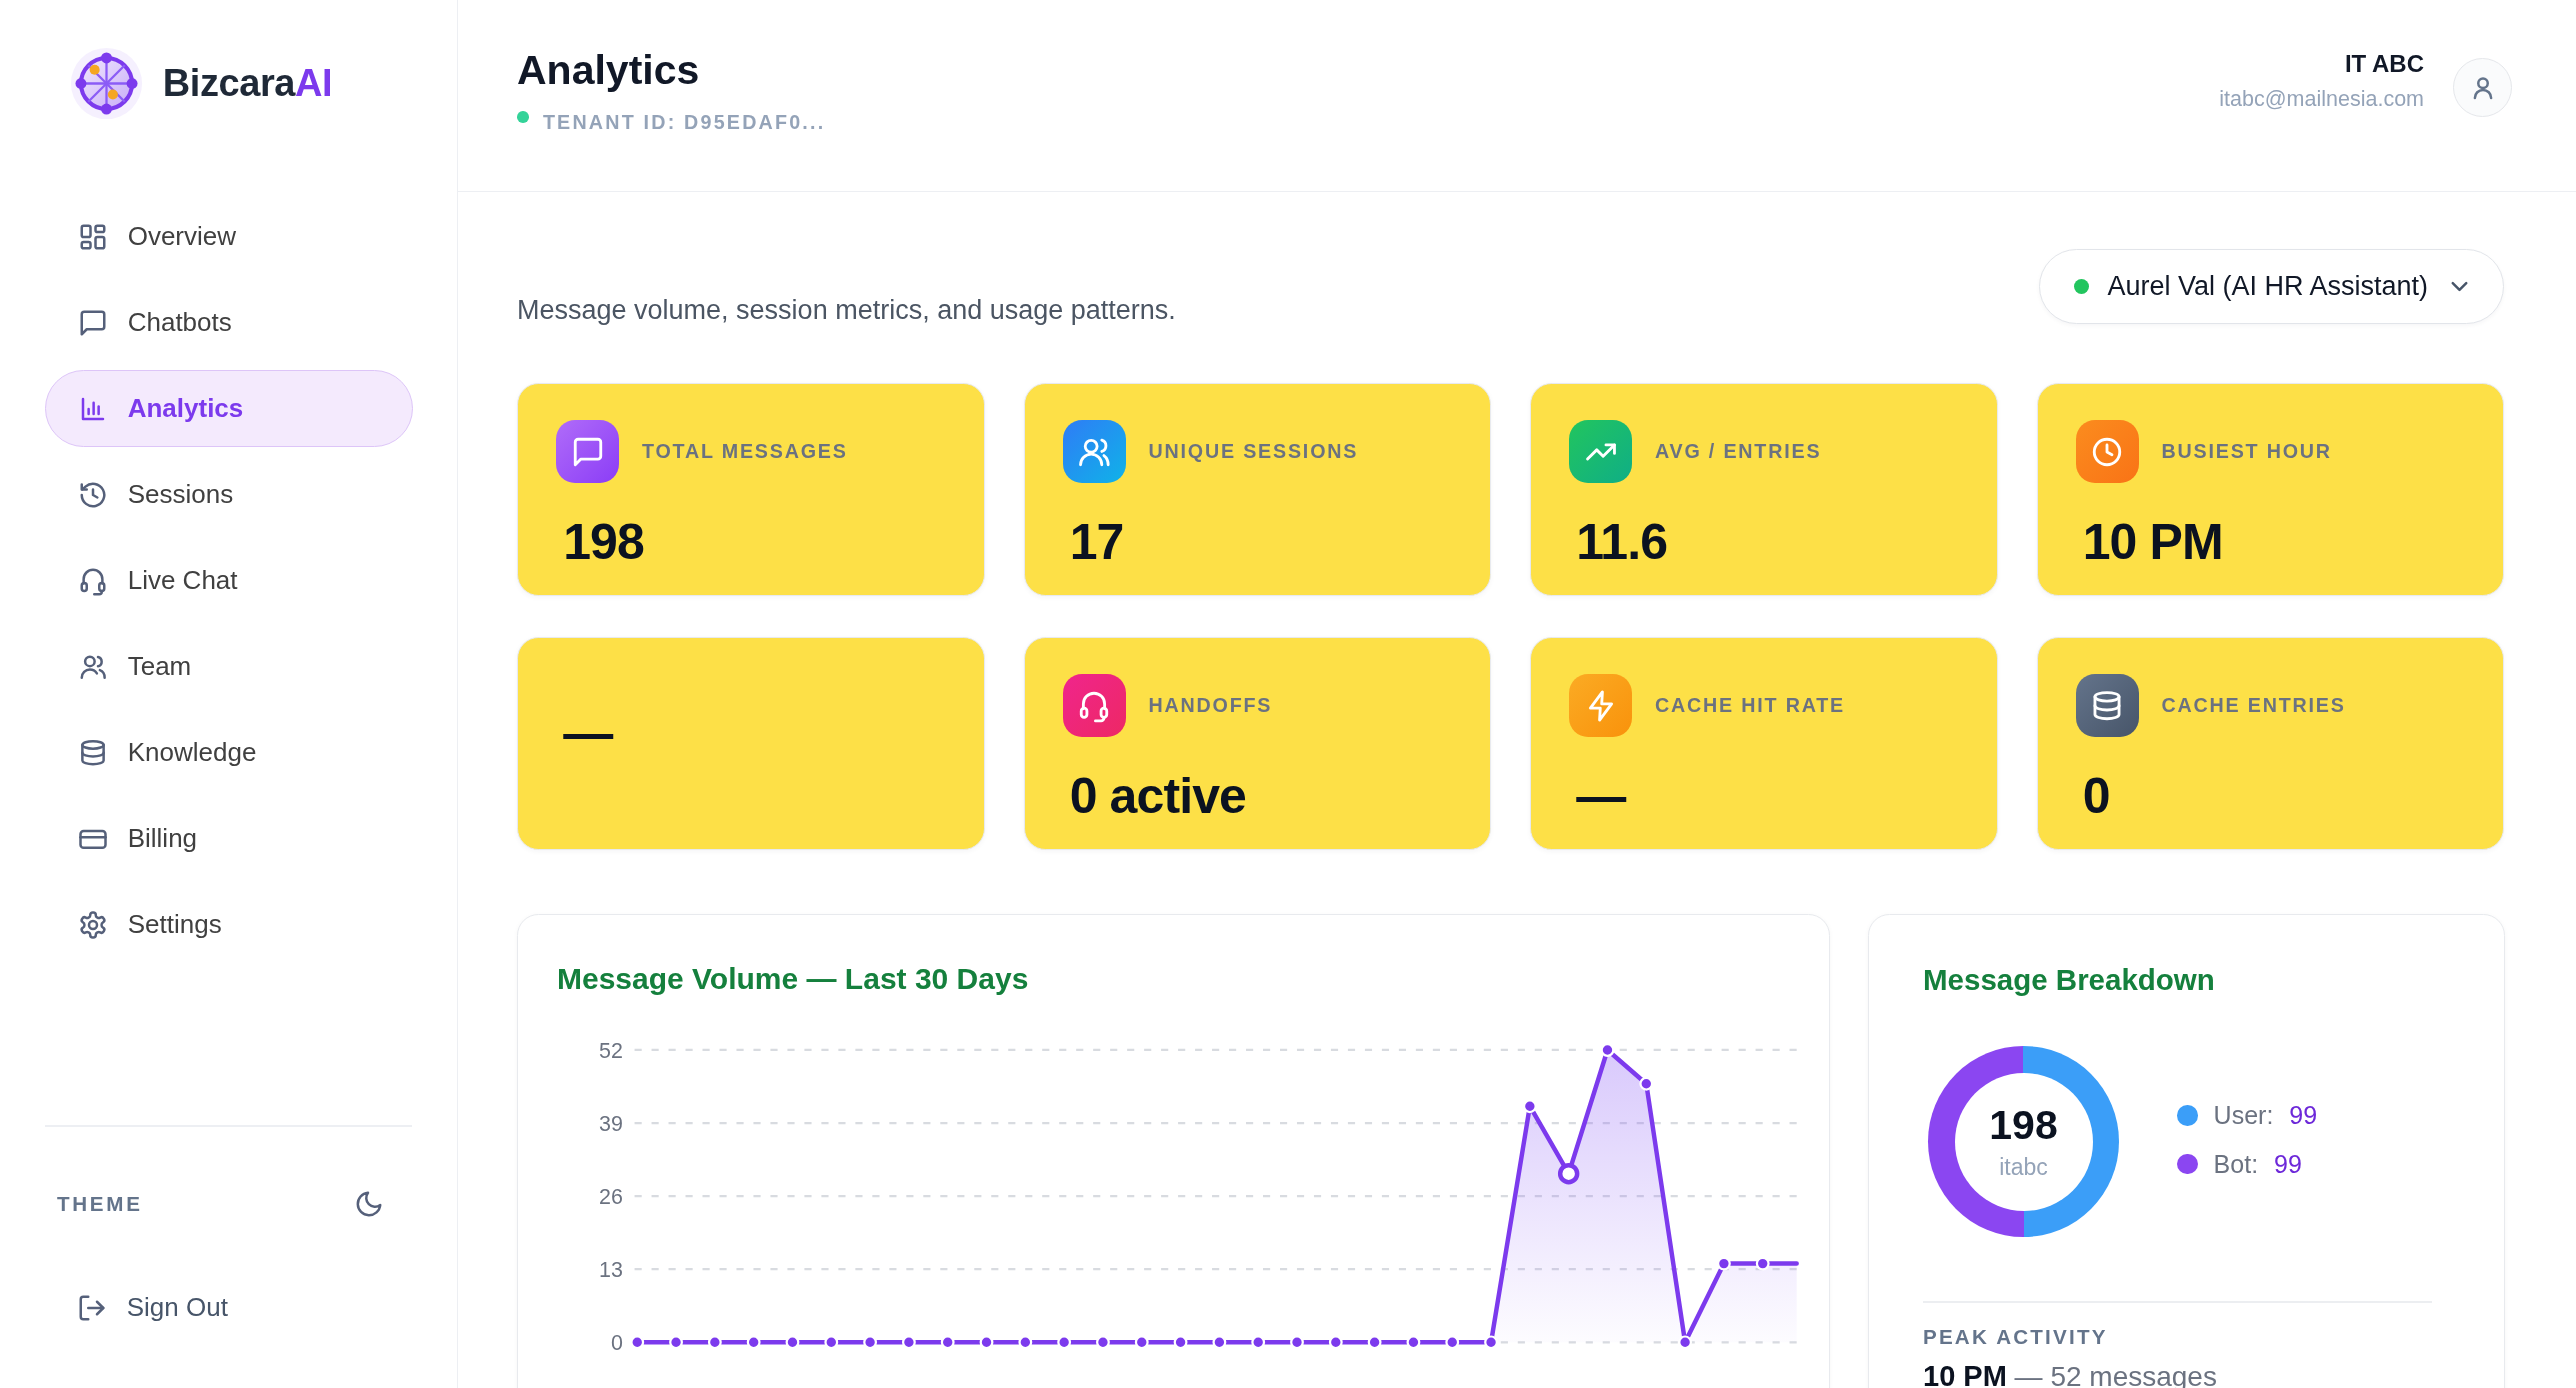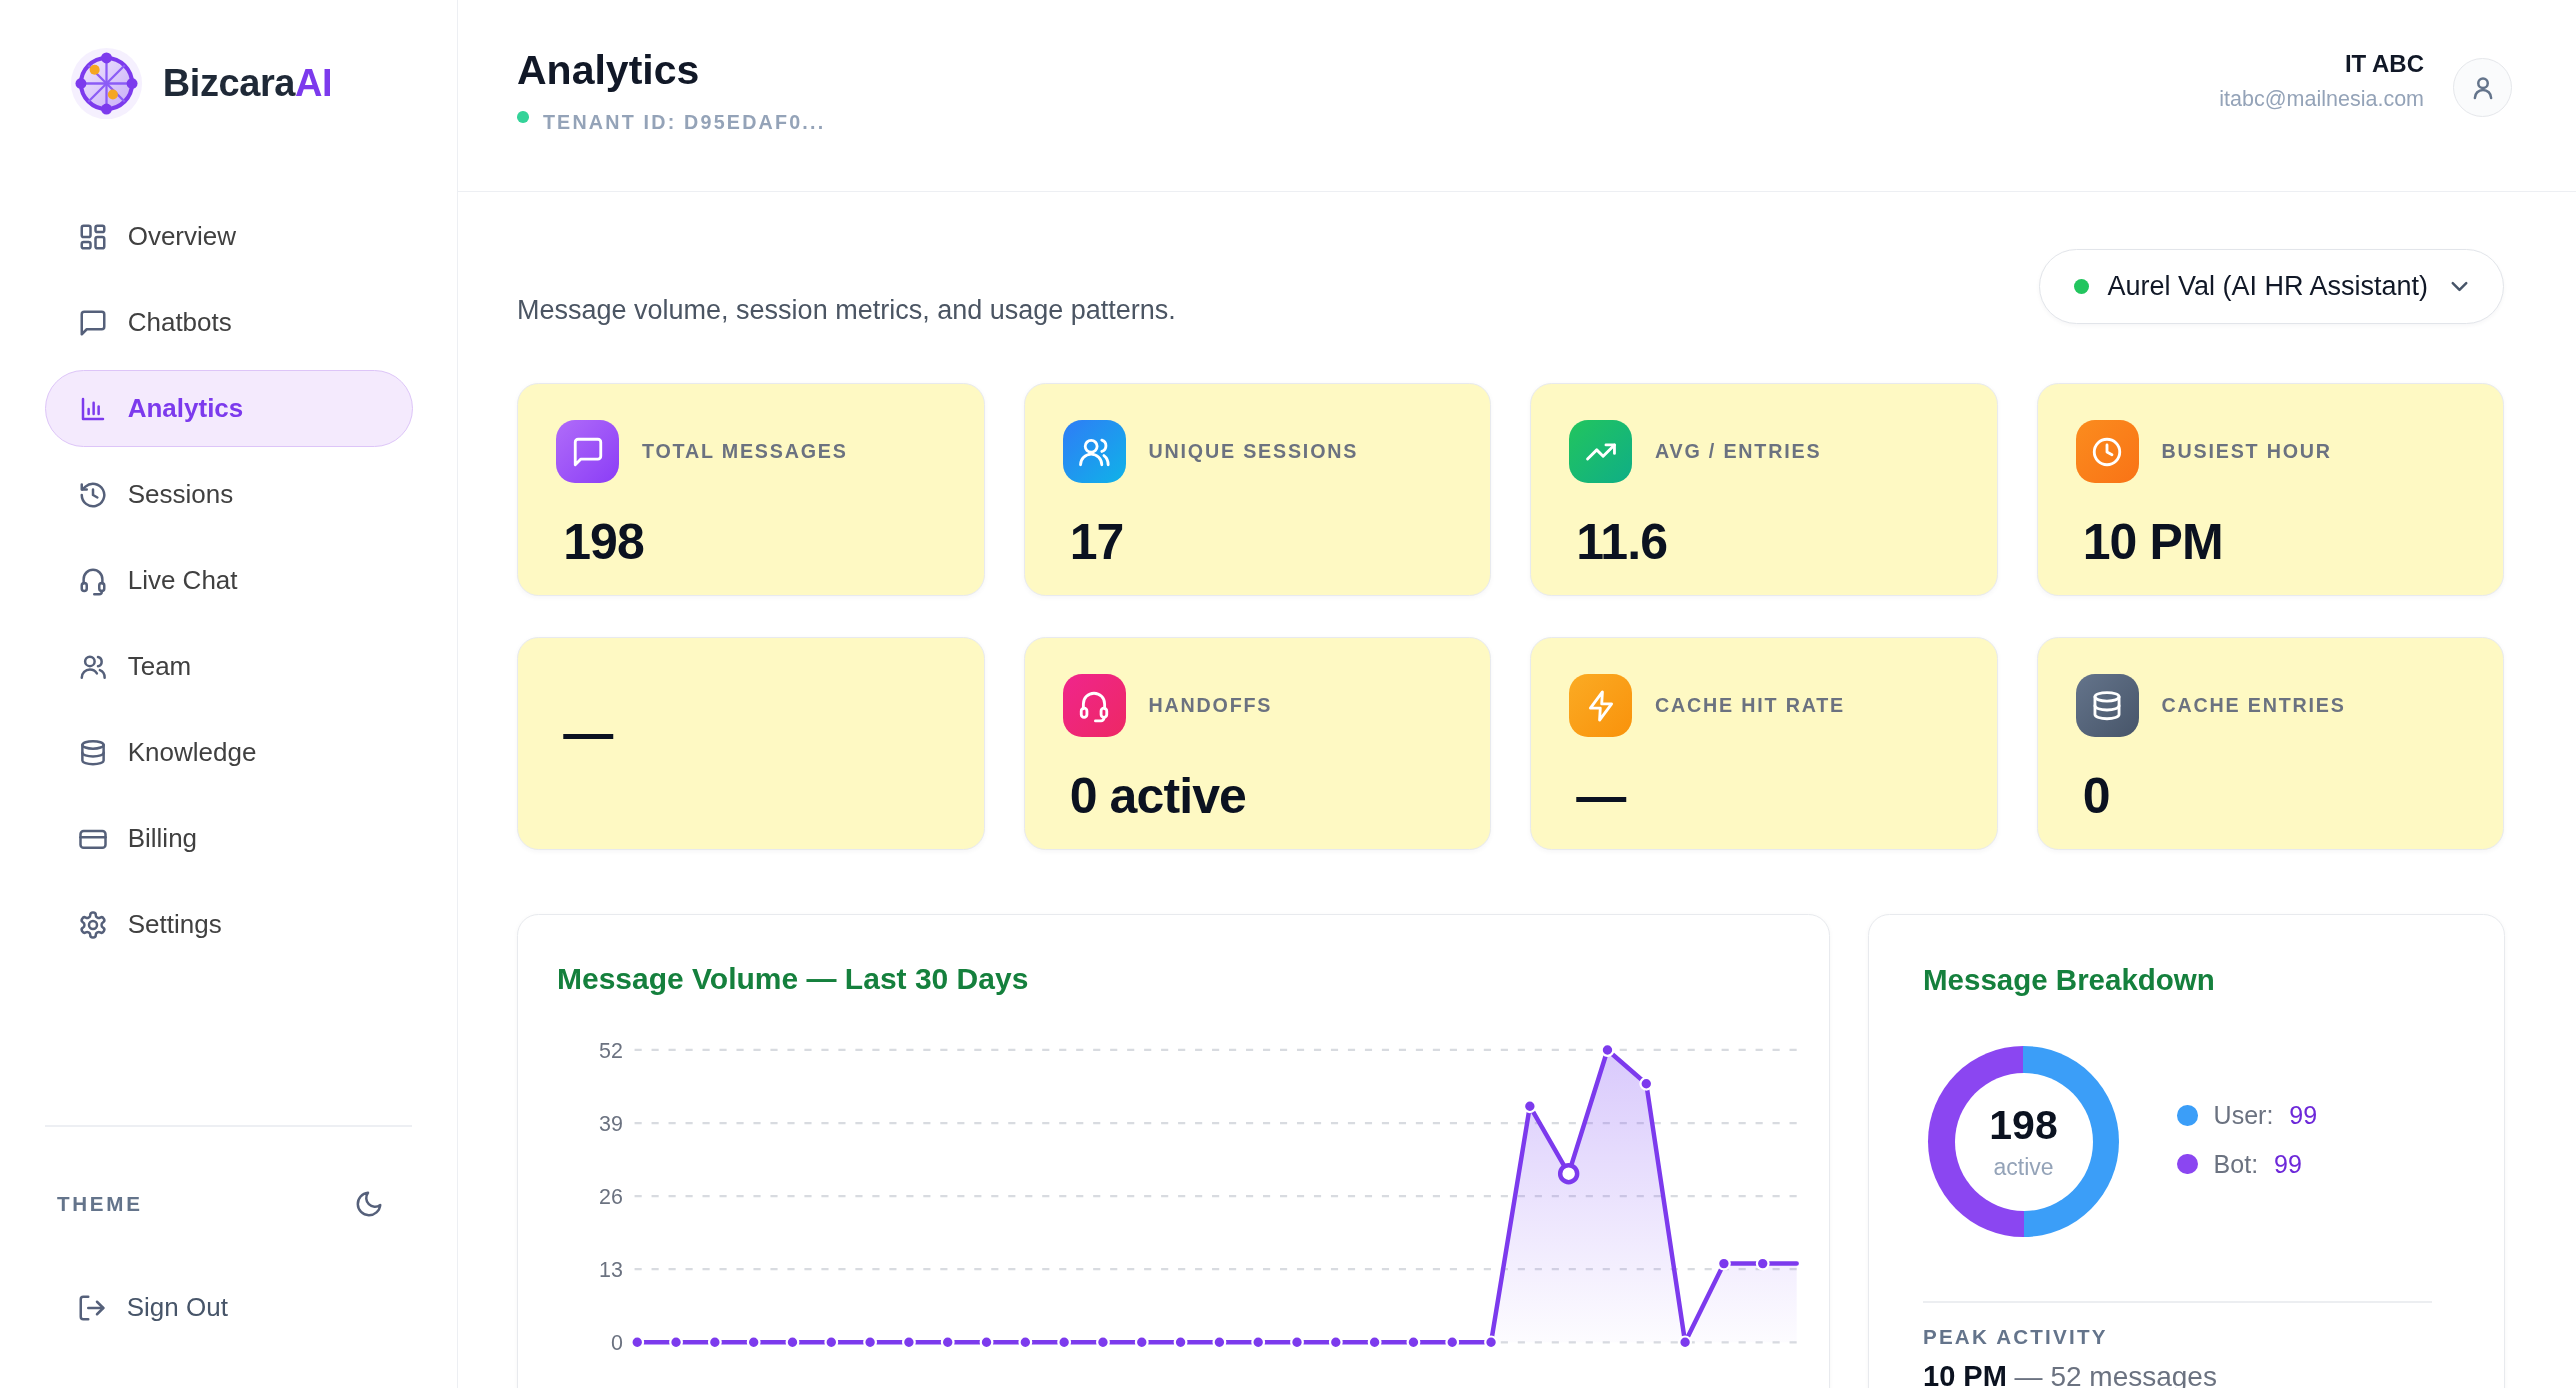--- a/index.html
+++ b/index.html
@@ -57,21 +57,21 @@
   .bot-select { position:absolute; right:72px; top:57px; height:75px; border:1.8px solid #e2e5ea;
                 border-radius:38px; background:#fff; display:flex; align-items:center; gap:18px;
                 padding:0 30px 0 34px; cursor:pointer; box-shadow:0 1.8px 4.5px rgba(15,23,42,.04); }
   .bot-dot { width:15px; height:15px; border-radius:50%; background:#22c55e; }
   .bot-label { font-size:27px; color:#111827; }
   .bot-select svg { width:27px; height:27px; stroke:#475569; stroke-width:2.2; fill:none;
                     stroke-linecap:round; stroke-linejoin:round; }
 
   .stats-grid { position:absolute; left:59px; right:72px; top:191px;
                 display:grid; grid-template-columns:repeat(4,1fr); gap:41px 39px; }
-  .stat-card { height:213px; background:#fef9c3; border:1.8px solid #e8eaee; border-radius:21.5px;
+  .stat-card { height:213px; background:#fde047; border:1.8px solid #e8eaee; border-radius:21.5px;
                box-shadow:0 1.8px 5.4px rgba(15,23,42,.04); padding:36px 38px; }
   .stat-head { display:flex; align-items:center; gap:23px; }
   .stat-icon { width:63px; height:63px; border-radius:19px; display:flex; align-items:center;
                justify-content:center; flex:none; }
   .stat-icon svg { width:34px; height:34px; stroke:#fff; stroke-width:2; fill:none;
                    stroke-linecap:round; stroke-linejoin:round; }
   .stat-label { font-size:19.7px; font-weight:700; letter-spacing:1.8px; color:#6b7280; }
   .stat-value { margin-top:30px; padding-left:7.2px; font-size:50px; font-weight:800;
                 letter-spacing:-0.9px; color:#0b1220; }
 
@@ -412,21 +412,21 @@
           <circle cx="1348.5862068965516" cy="389.96153846153845" r="6.5" fill="#7c3aed" stroke="#ffffff" stroke-width="2.5"></circle>
           <circle cx="1392" cy="389.96153846153845" r="6.5" fill="#7c3aed" stroke="#ffffff" stroke-width="2.5"></circle>
         </svg>
     </div>
 
     <div class="panel">
       <div class="panel-title bd-title">Message Breakdown</div>
       <div class="donut" id="donut-ring" style="background: conic-gradient(rgb(59, 158, 248) 0deg, rgb(59, 158, 248) 50%, rgb(139, 70, 241) 50%, rgb(139, 70, 241) 100%);"></div>
       <div class="donut-center">
         <div class="donut-total">198</div>
-        <div class="donut-sub">active</div>
+        <div class="donut-sub">itabc</div>
       </div>
       <div class="legend">
         <div class="legend-row">
           <span class="legend-dot" id="legend-dot-0" style="background: rgb(59, 158, 248);"></span>
           <span class="legend-label">User</span>
           <span class="legend-value">99</span>
         </div>
         <div class="legend-row">
           <span class="legend-dot" id="legend-dot-1" style="background: rgb(139, 70, 241);"></span>
           <span class="legend-label">Bot</span>

